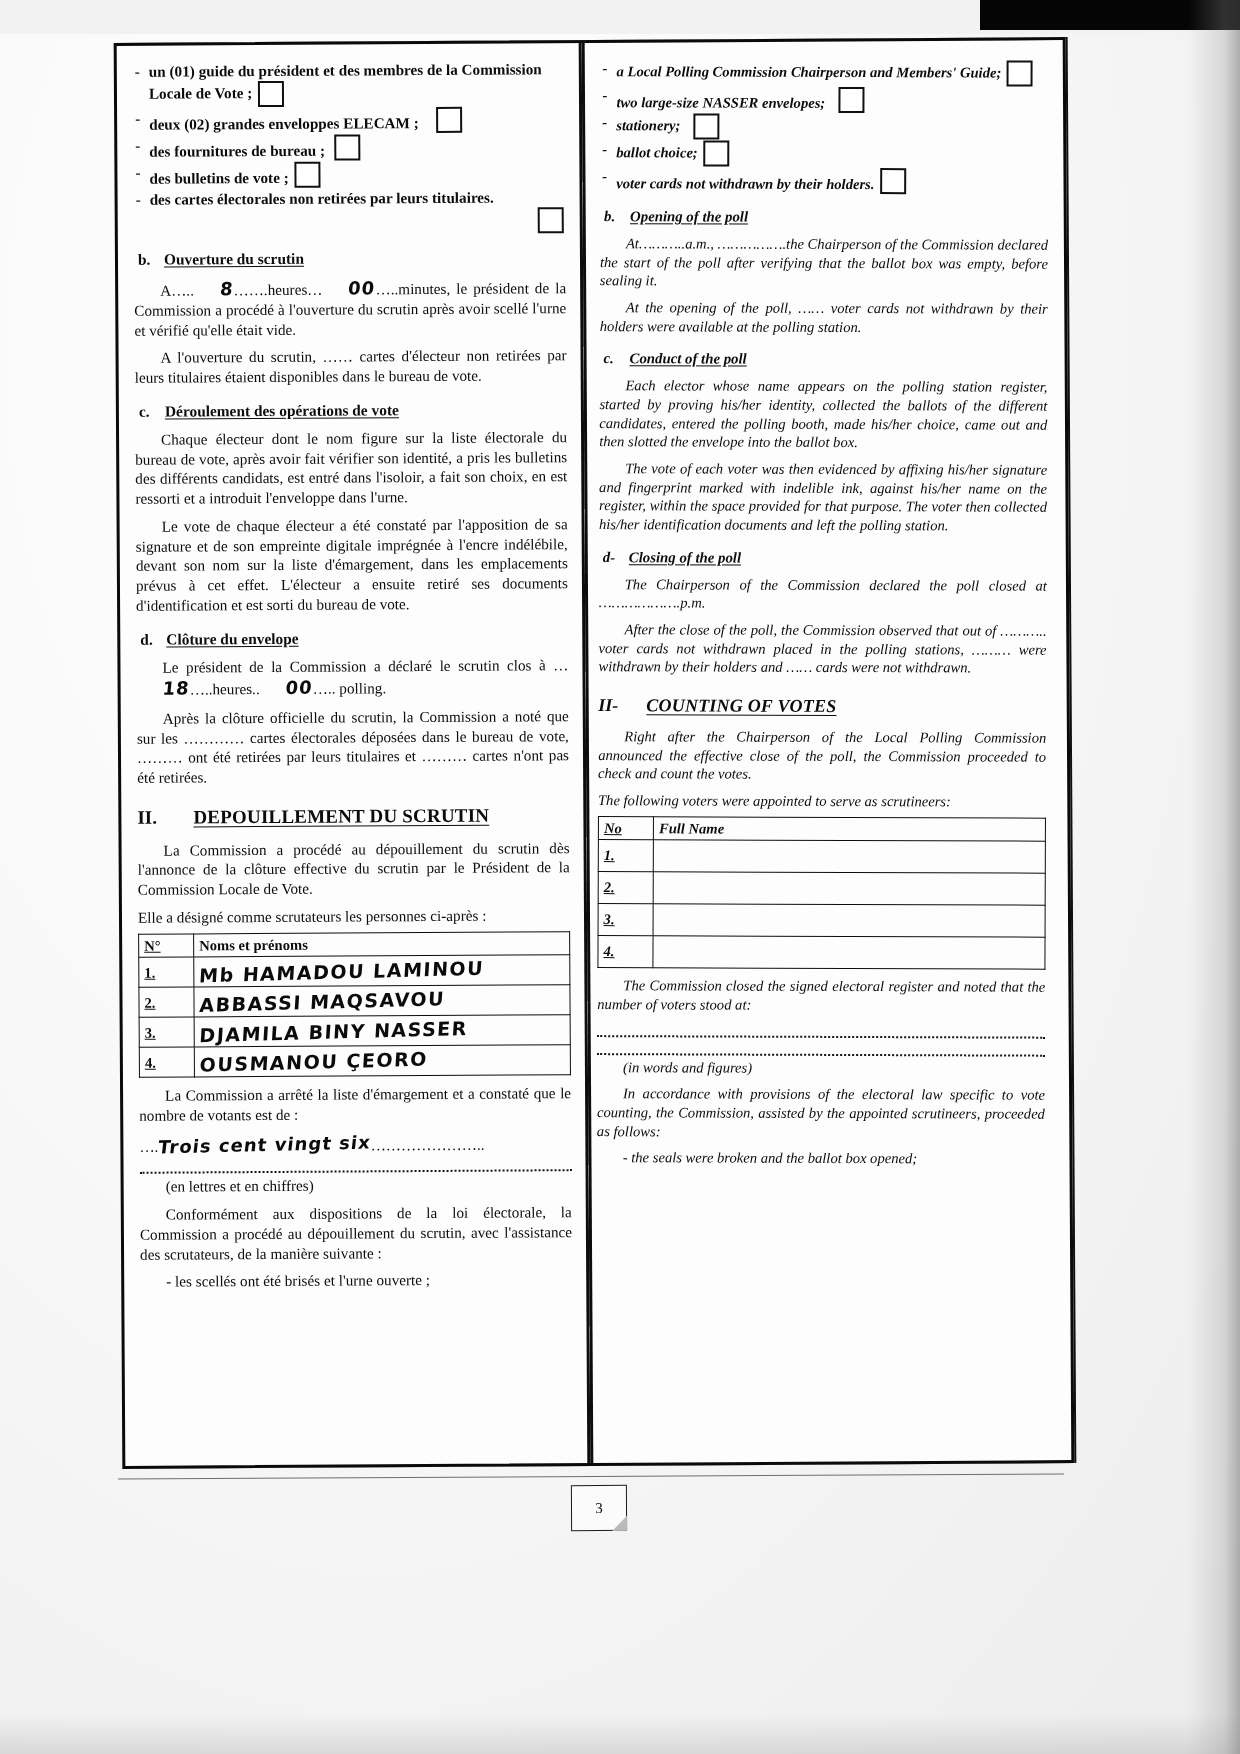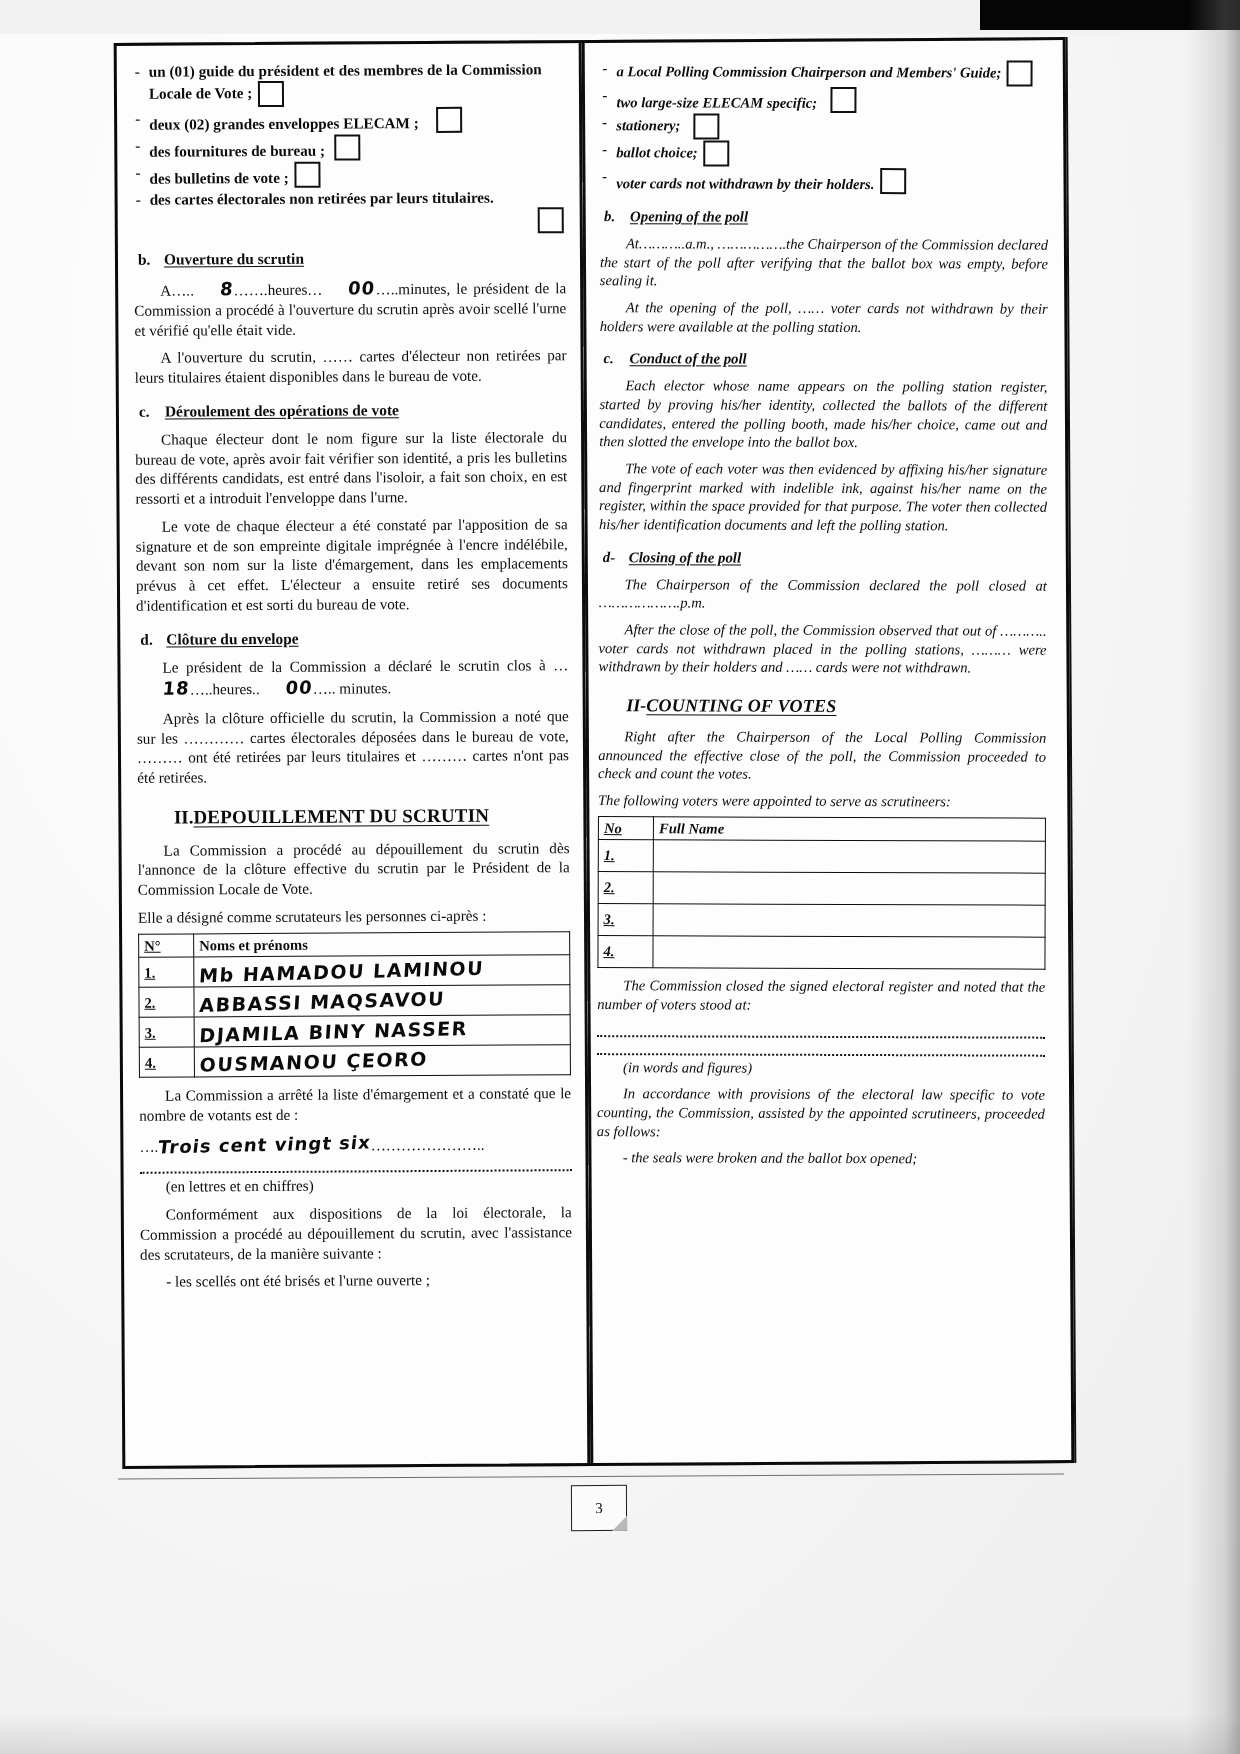--- a/index.html
+++ b/index.html
@@ -144,21 +144,21 @@
   }
   .col-en .sub-head { font-size: 14.8px; }
 
   .roman-head {
     margin: 18px 0 10px 0;
     font-weight: bold;
     font-size: 19px;
     display: flex;
     align-items: baseline;
   }
-  .roman-head .num { width: 56px; text-align: right; }
+  .roman-head .num { width: 56px; }
   .roman-head .ttl {
     text-decoration: underline;
     text-underline-offset: 3px;
     letter-spacing: 0.2px;
   }
   .col-en .roman-head { font-size: 18px; }
   .col-en .roman-head .num { width: 48px; }
 
   p.para {
     margin: 0 0 8px 0;
@@ -320,21 +320,21 @@
       <div class="sub-head">
         <span class="letter">c.</span><span class="ttl">Déroulement des opérations de vote</span>
       </div>
       <p class="para">Chaque électeur dont le nom figure sur la liste électorale du bureau de vote, après avoir fait vérifier son identité, a pris les bulletins des différents candidats, est entré dans l'isoloir, a fait son choix, en est ressorti et a introduit l'enveloppe dans l'urne.</p>
       <p class="para">Le vote de chaque électeur a été constaté par l'apposition de sa signature et de son empreinte digitale imprégnée à l'encre indélébile, devant son nom sur la liste d'émargement, dans les emplacements prévus à cet effet. L'électeur a ensuite retiré ses documents d'identification et est sorti du bureau de vote.</p>
 
       <div class="sub-head">
         <span class="letter">d.</span><span class="ttl">Clôture du envelope</span>
       </div>
       <p class="para">
-        <span>Le président de la Commission a déclaré le scrutin clos à</span> …<span class="hw">18</span>…..<span>heures</span>..<span class="hw">00</span>….. <span>minutes.</span>
+        <span>Le président de la Commission a déclaré le scrutin clos à</span> …<span class="hw">18</span>…..<span>heures</span>..<span class="hw">00</span>….. <span>polling.</span>
       </p>
       <p class="para">Après la clôture officielle du scrutin, la Commission a noté que sur les ………… cartes électorales déposées dans le bureau de vote, ……… ont été retirées par leurs titulaires et ……… cartes n'ont pas été retirées.</p>
 
       <div class="roman-head">
         <span class="num">II.</span>
         <span class="ttl">DEPOUILLEMENT DU SCRUTIN</span>
       </div>
       <p class="para">La Commission a procédé au dépouillement du scrutin dès l'annonce de la clôture effective du scrutin par le Président de la Commission Locale de Vote.</p>
       <p class="para noind tight">Elle a désigné comme scrutateurs les personnes ci-après :</p>
 
@@ -372,21 +372,21 @@
       <div class="dots-line"></div>
       <p class="para centered">(en lettres et en chiffres)</p>
       <p class="para">Conformément aux dispositions de la loi électorale, la Commission a procédé au dépouillement du scrutin, avec l'assistance des scrutateurs, de la manière suivante :</p>
       <p class="para dashitem">-  les scellés ont été brisés et l'urne ouverte ;</p>
     </div>
 
     <div class="col col-en">
 
       <ul class="supply">
         <li><span>a Local Polling Commission Chairperson and Members' Guide;</span> <span class="cbox lower"></span></li>
-        <li><span>two large-size ELECAM specific;</span> &nbsp;&nbsp;<span class="cbox"></span></li>
+        <li><span>two large-size NASSER envelopes;</span> &nbsp;&nbsp;<span class="cbox"></span></li>
         <li><span>stationery;</span> &nbsp;&nbsp;<span class="cbox lower"></span></li>
         <li><span>ballot choice;</span> <span class="cbox lower"></span></li>
         <li><span>voter cards not withdrawn by their holders.</span> <span class="cbox"></span></li>
       </ul>
 
       <div class="sub-head">
         <span class="letter">b.</span><span class="ttl">Opening of the poll</span>
       </div>
       <p class="para">At………..a.m., …………….the Chairperson of the Commission declared the start of the poll after verifying that the ballot box was empty, before sealing it.</p>
       <p class="para">At the opening of the poll, …… voter cards not withdrawn by their holders were available at the polling station.</p>

